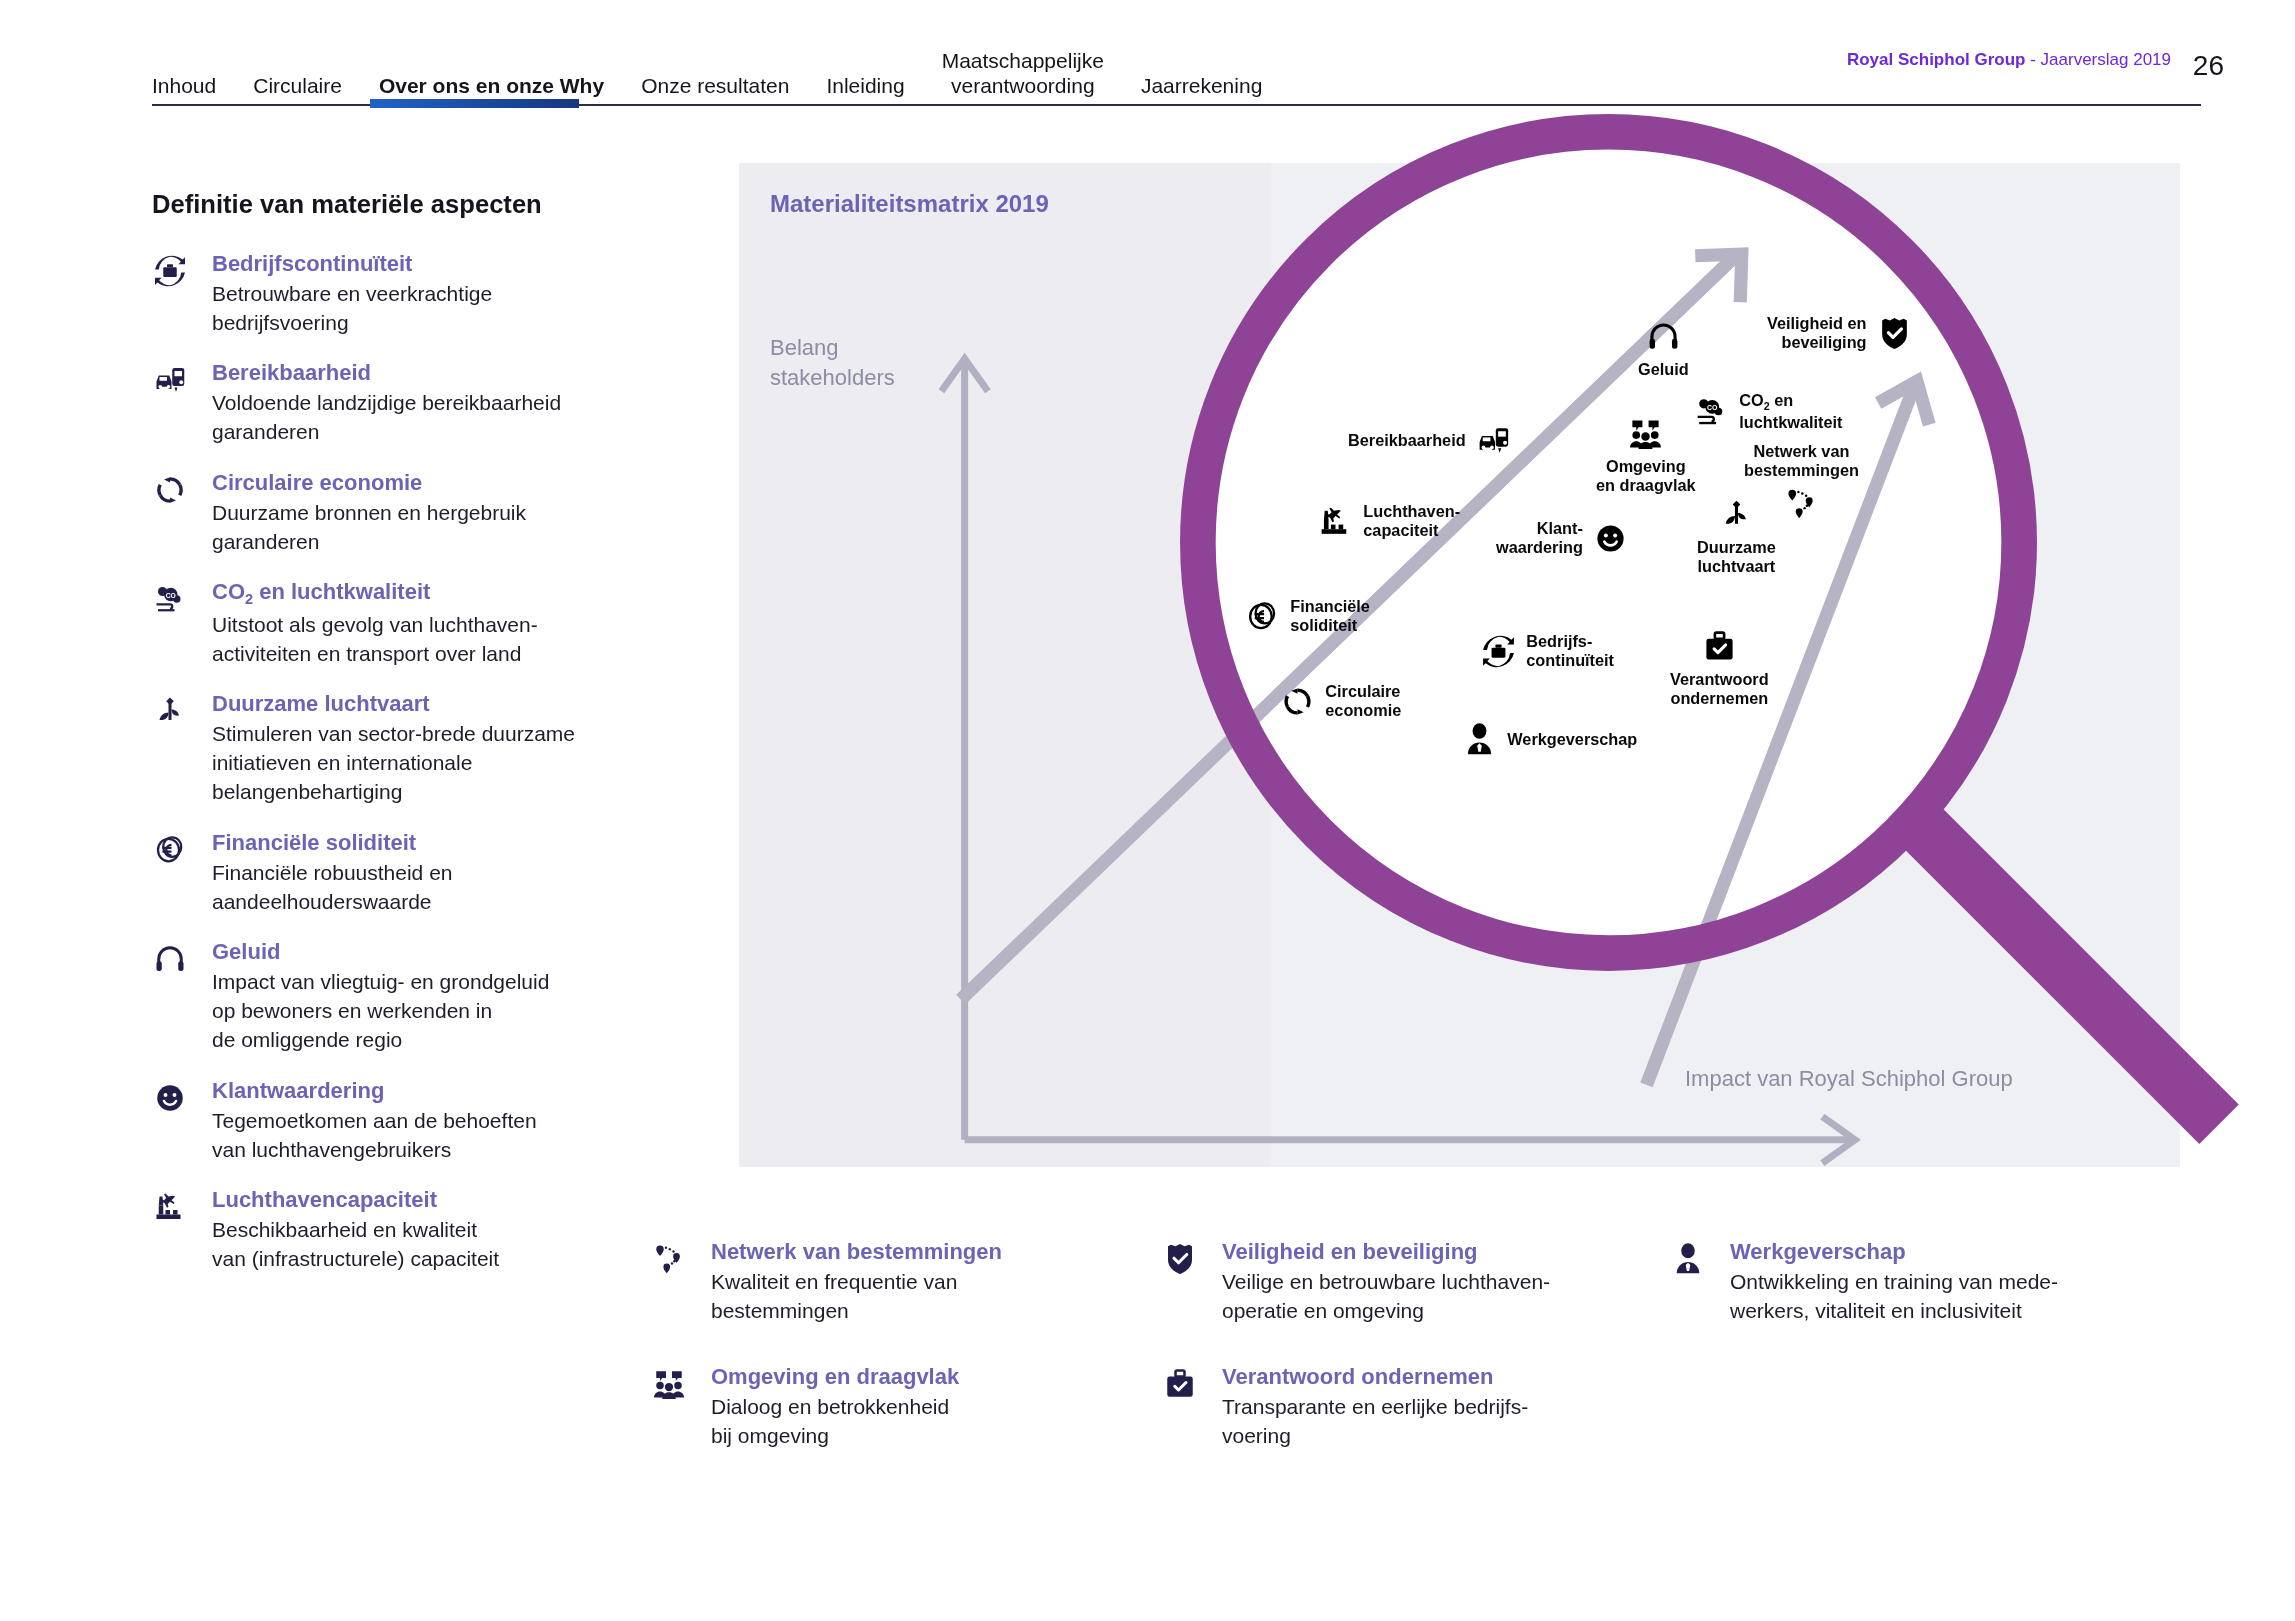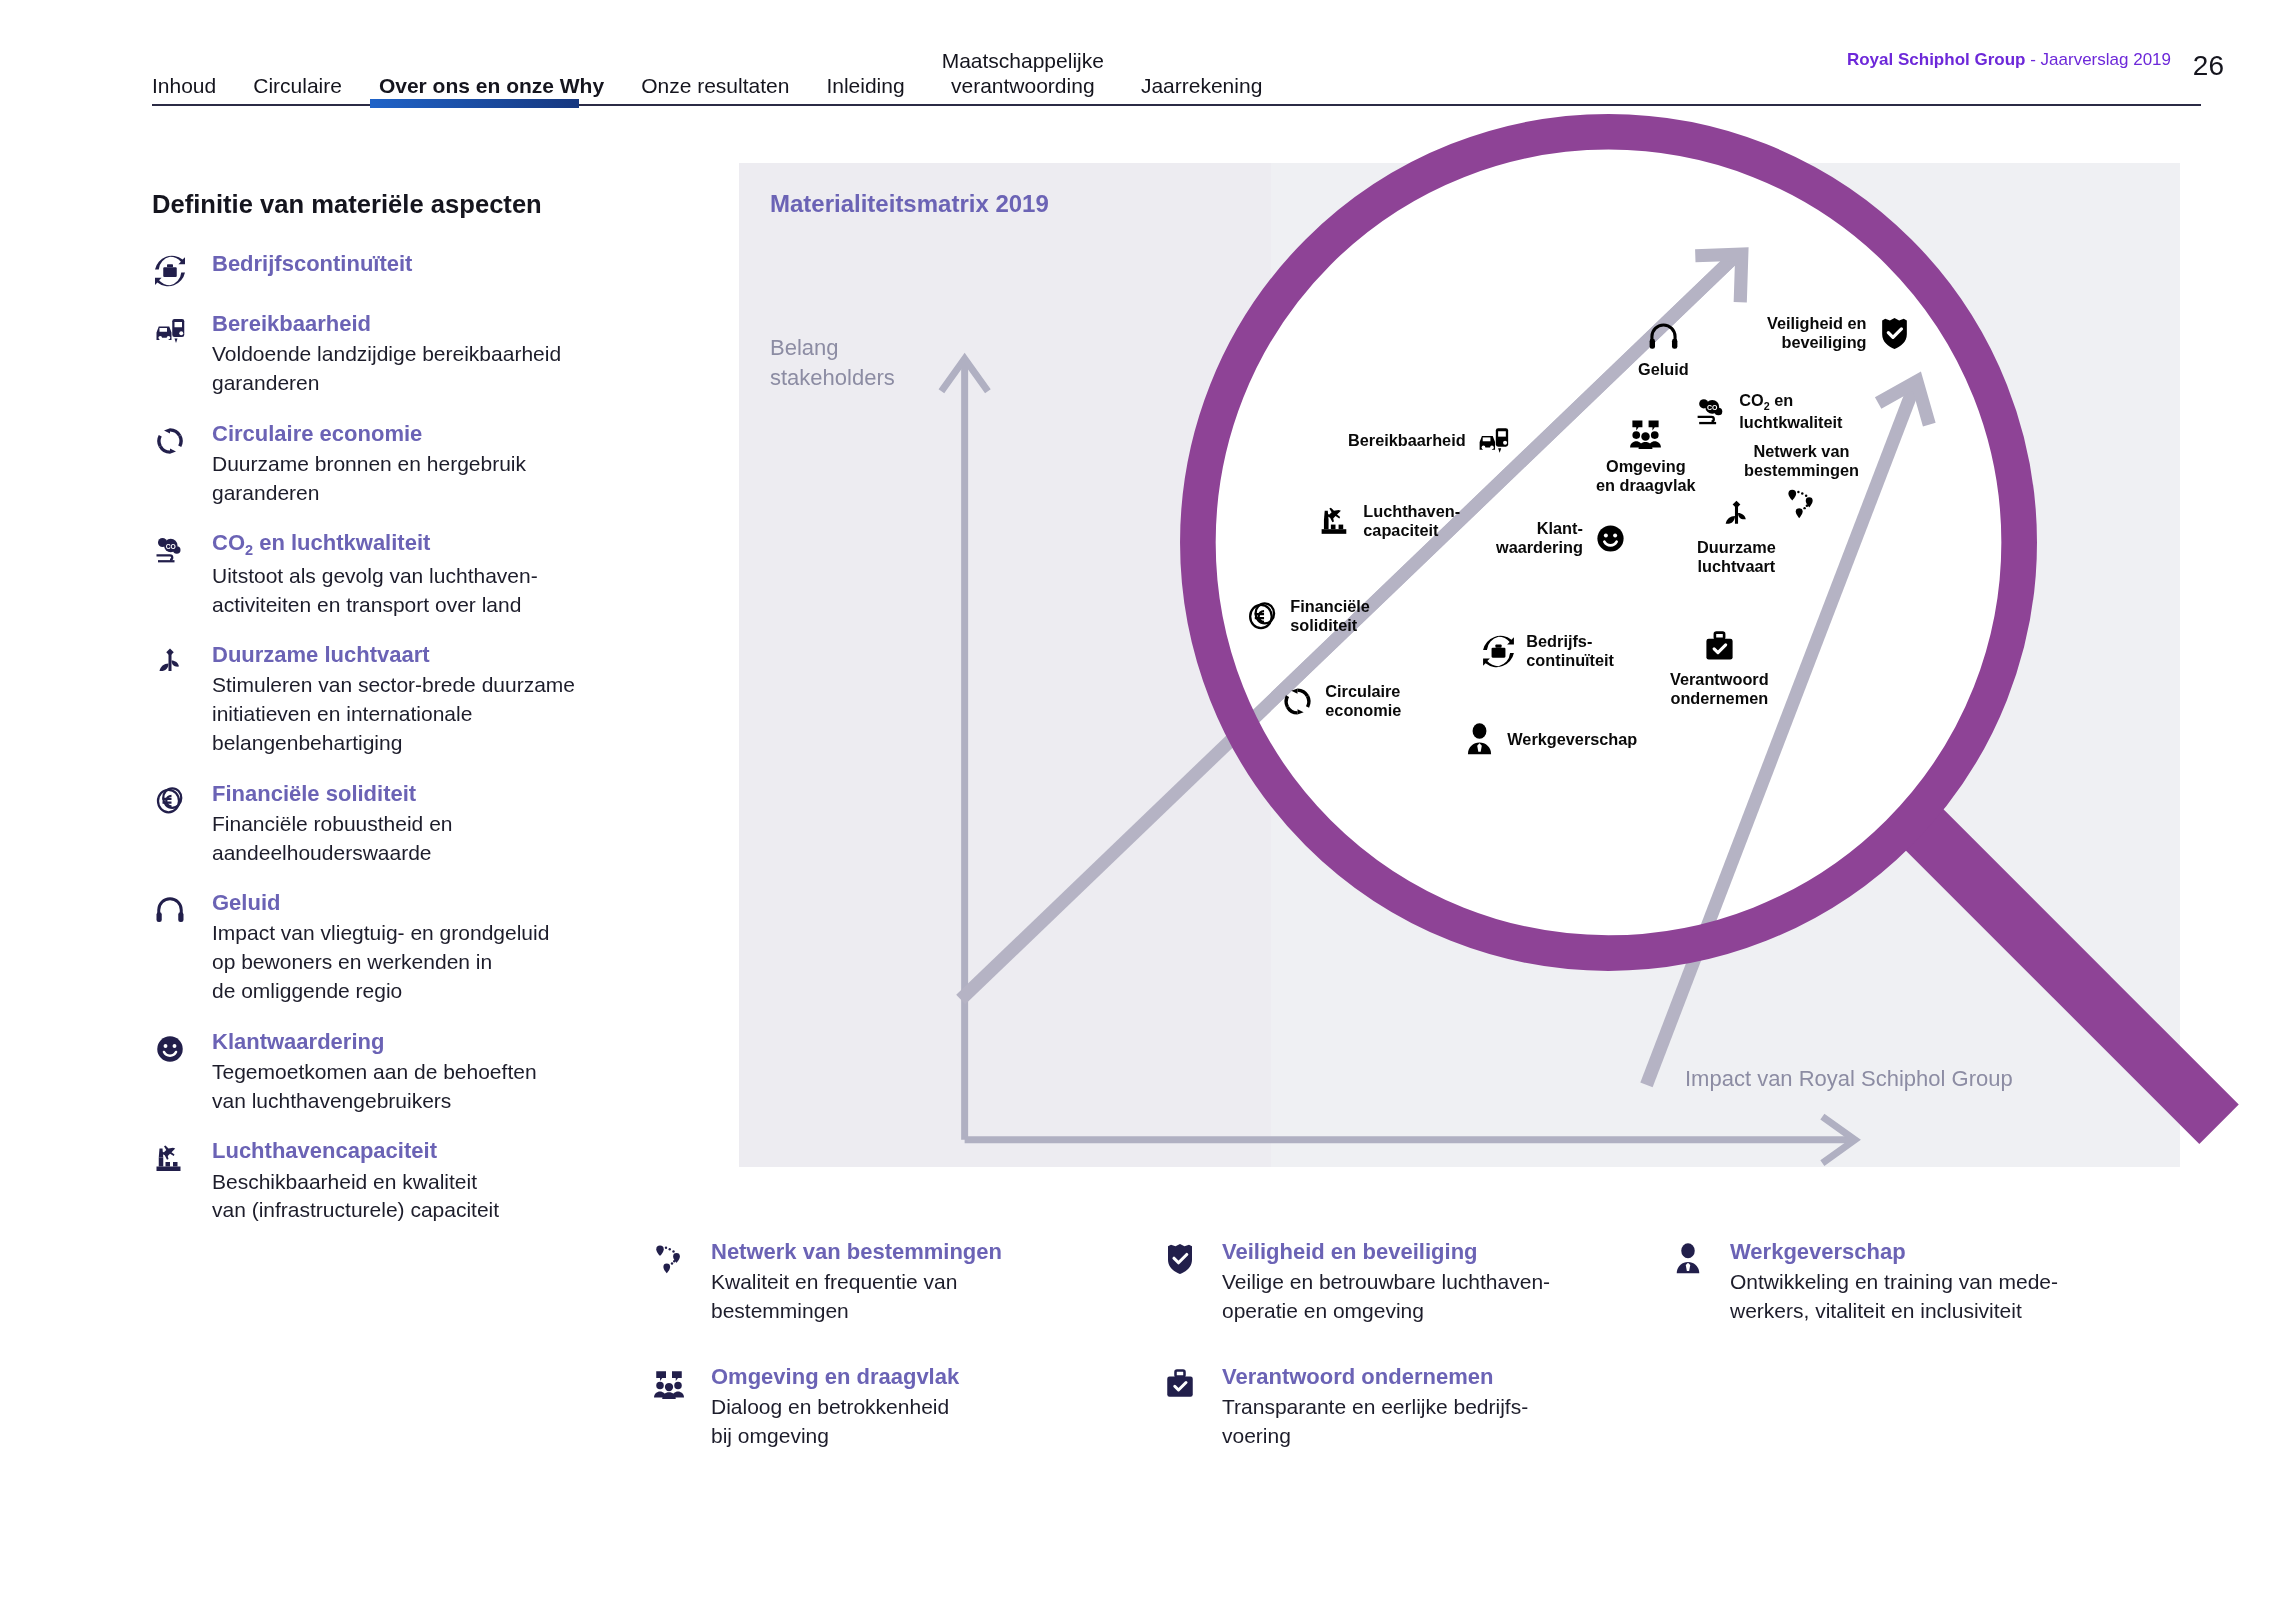--- a/index.html
+++ b/index.html
@@ -85,20 +85,21 @@
         <div class="defico">
           <svg width="36" height="36" viewBox="0 0 48 48" fill="#221f4b">
             <path d="M24 5a19 19 0 0 1 14.5 6.7l-3.3 3.3H44V5.5l-3.2 3.2A23 23 0 0 0 4 22h5A19 19 0 0 1 24 5z"></path>
             <path d="M24 43a19 19 0 0 1-14.5-6.7l3.3-3.3H4v9.5l3.2-3.2A23 23 0 0 0 44 26h-5A19 19 0 0 1 24 43z"></path>
             <rect x="15" y="19" width="18" height="13" rx="1.5"></rect>
             <rect x="20" y="15" width="8" height="4" rx="1"></rect>
           </svg>
         </div>
         <div class="deftxt">
           <div class="defname">Bedrijfscontinuïteit</div>
+          <div class="defdesc">Betrouwbare en veerkrachtige<br>bedrijfsvoering</div>
         </div>
       </div>
       <div class="defitem">
         <div class="defico">
           <svg width="36" height="36" viewBox="0 0 48 48" fill="#221f4b">
             <rect x="27" y="8" width="16" height="24" rx="3"></rect>
             <path d="M30 34h4l-2 6z"></path>
             <circle cx="39" cy="27" r="2.6" fill="#fff"></circle>
             <rect x="30" y="12" width="10" height="7" fill="#fff"></rect>
             <path d="M6 26l3-8h14l3 8v10h-4v-3H10v3H6z"></path>

